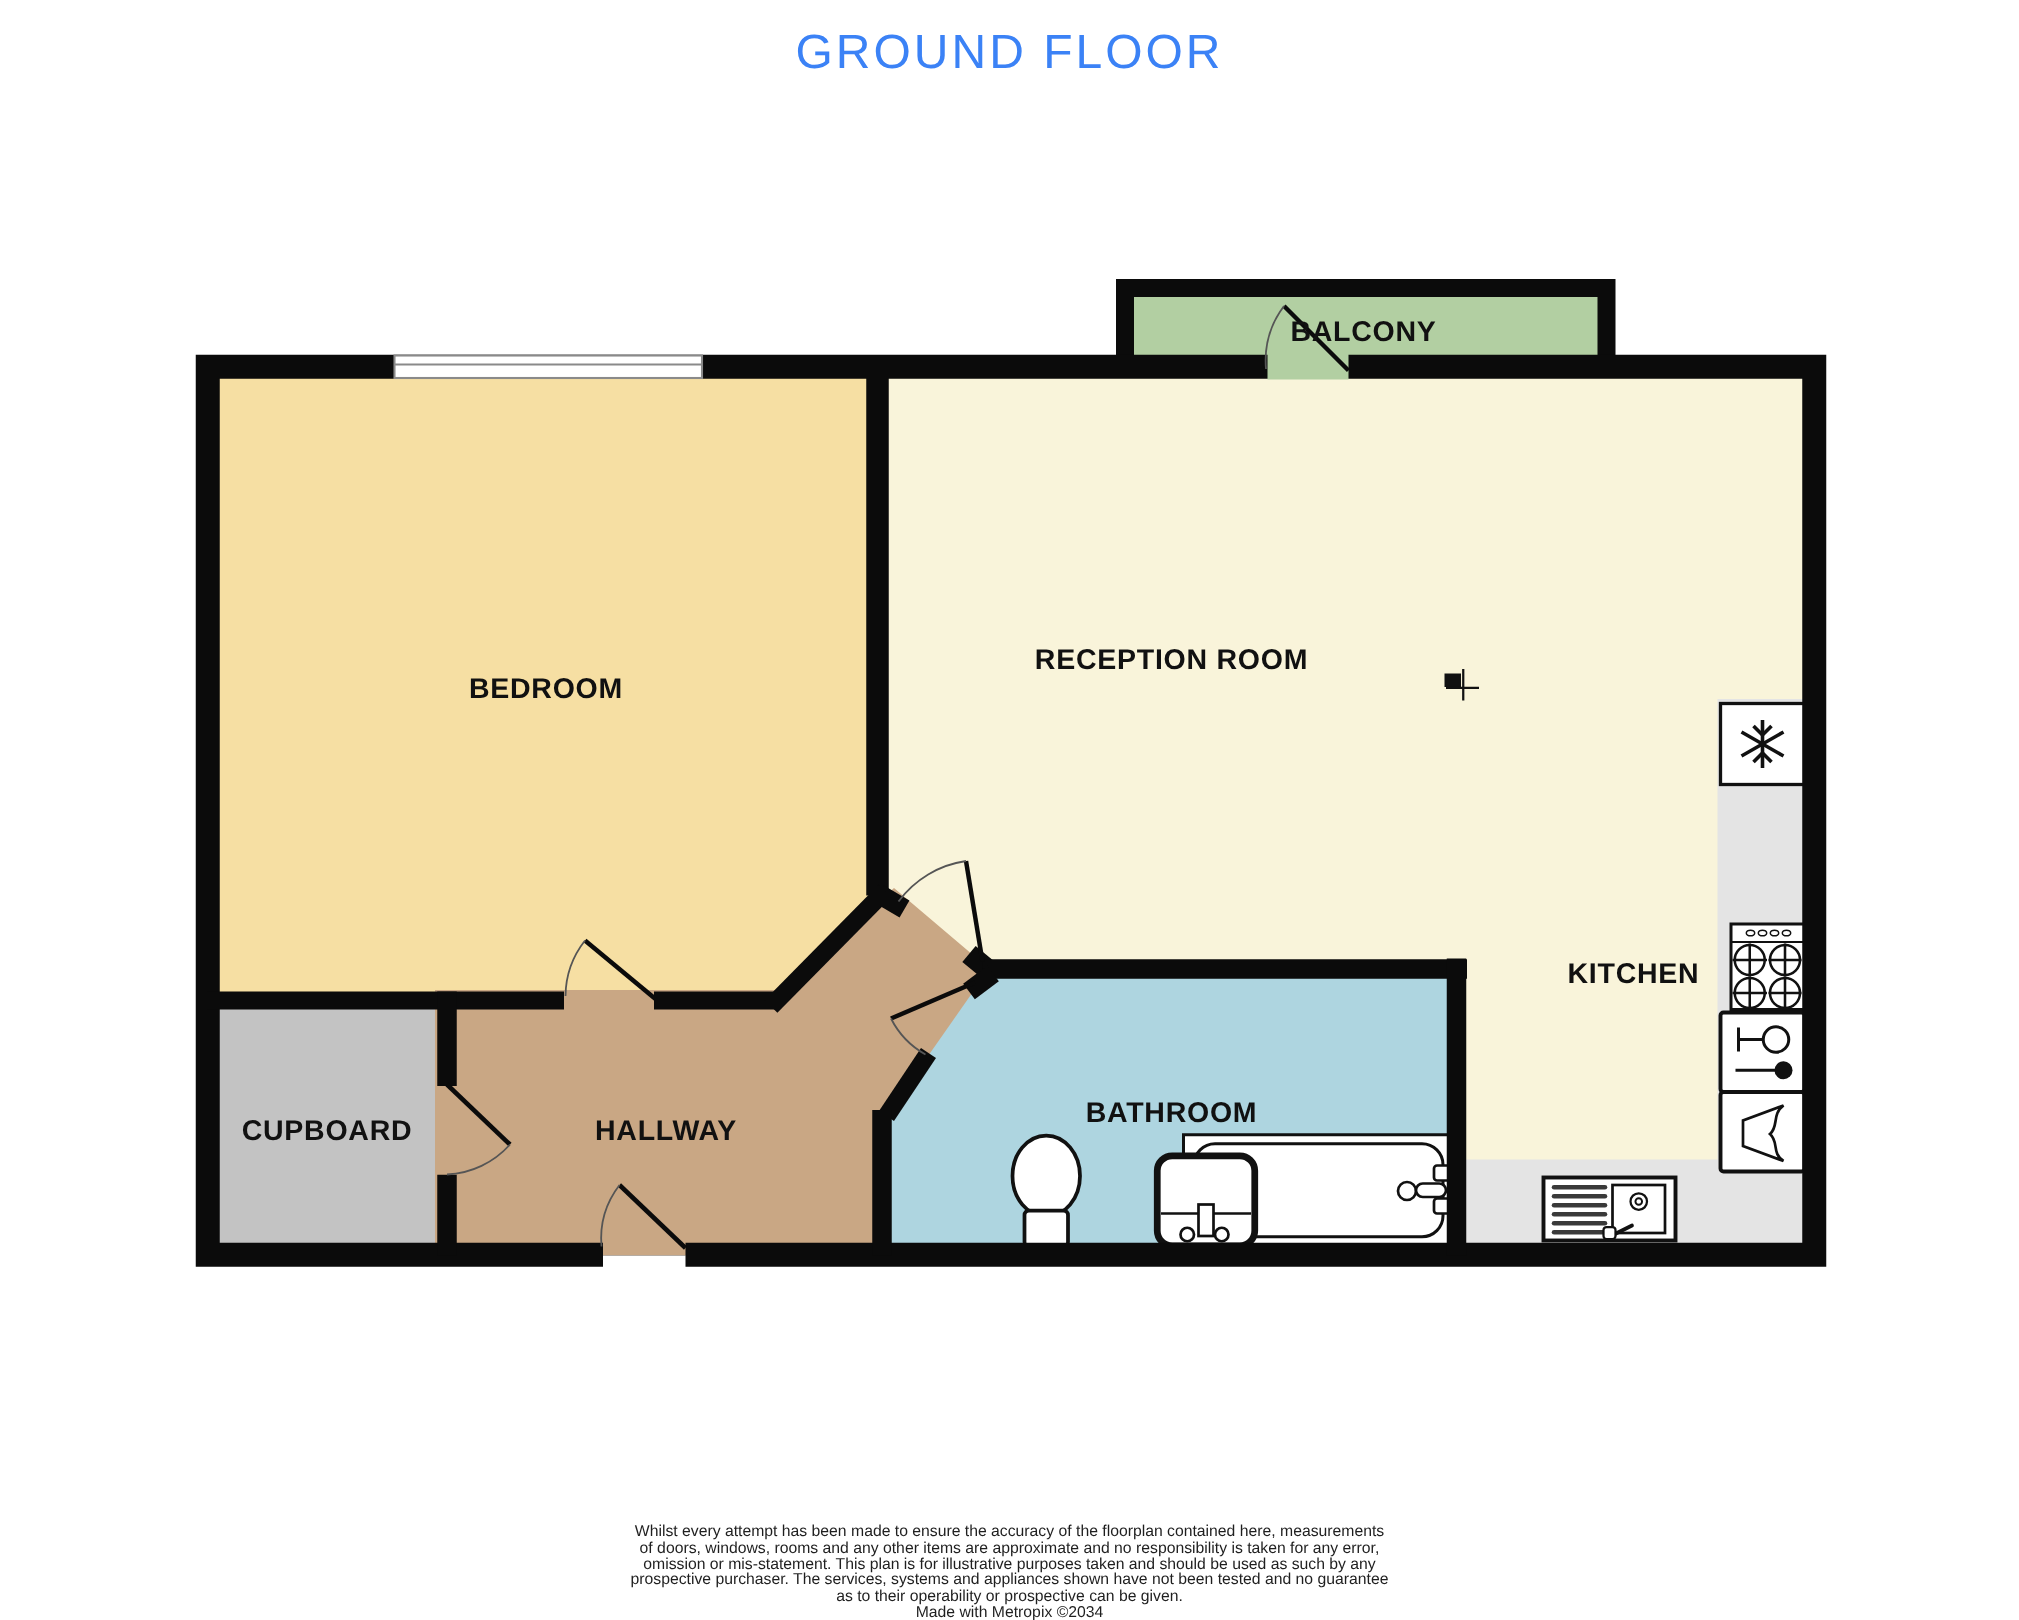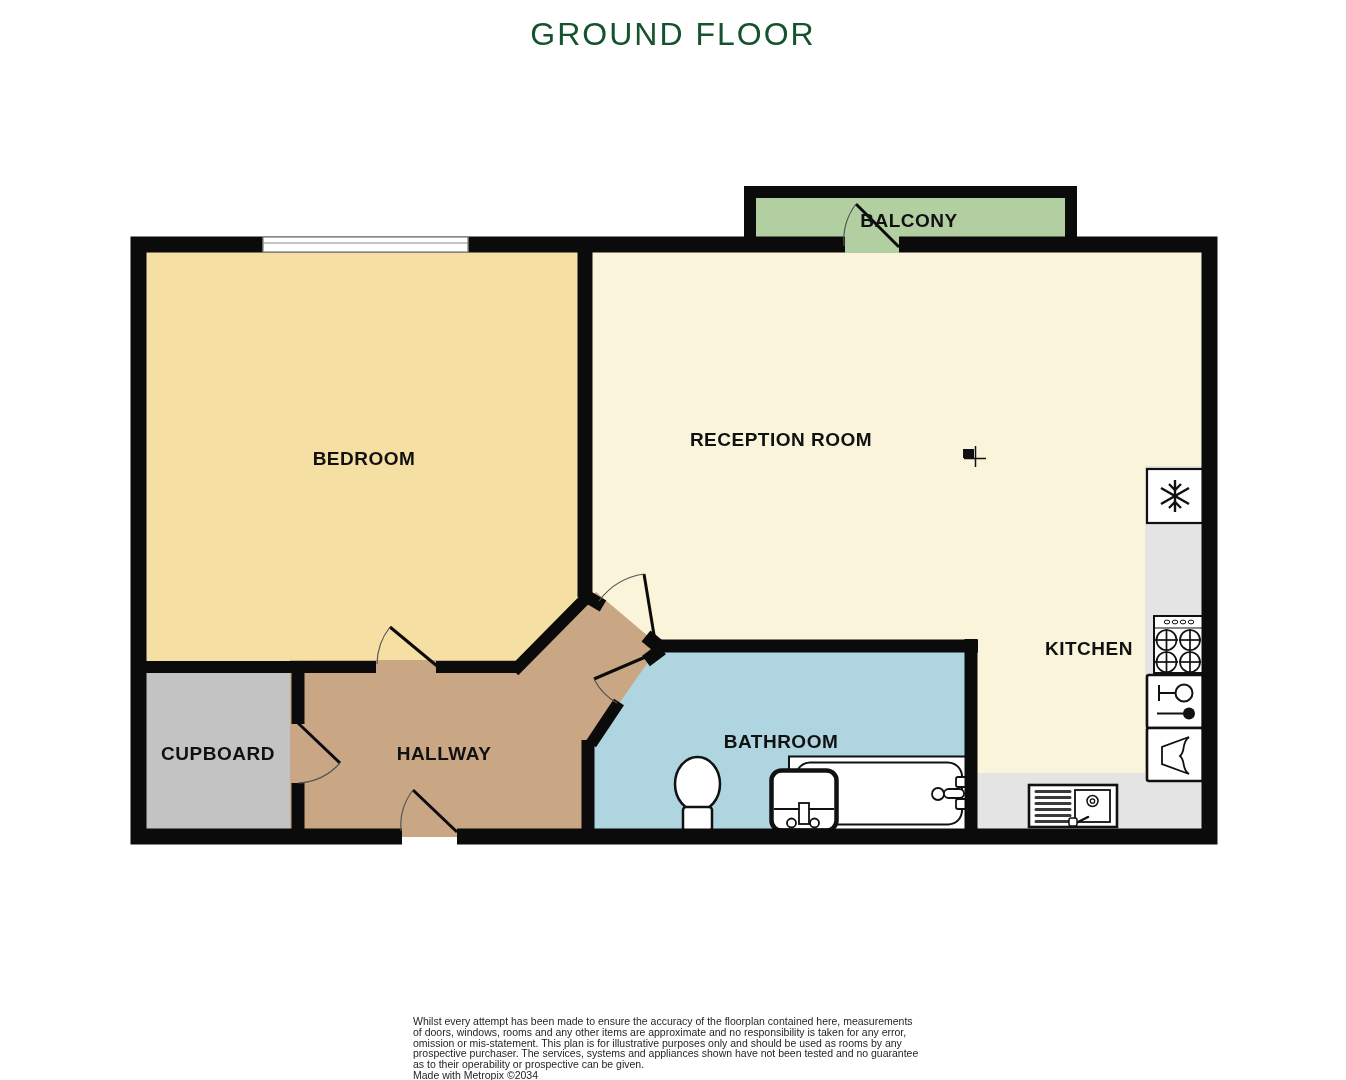--- a/index.html
+++ b/index.html
@@ -2,29 +2,29 @@
 <html><head>
 <meta charset="utf-8">
 <style>
   html,body{margin:0;padding:0;}
   body{
     width:1346px;height:1080px;position:relative;background:#ffffff;
     font-family:"Liberation Sans", sans-serif;overflow:hidden;
   }
   .title{
     position:absolute;top:16px;left:0;width:1346px;text-align:center;
-    font-size:32px;font-weight:400;letter-spacing:2px;color:#14532d;
+    font-size:32px;font-weight:400;letter-spacing:2px;color:#3b82f6;
   }
   .plan-svg{position:absolute;top:0;left:0;}
   .room-label{
     font-family:"Liberation Sans", sans-serif;font-weight:bold;
     font-size:19px;fill:#111111;letter-spacing:0.5px;text-anchor:middle;
   }
   .disclaimer{
-    position:absolute;top:1016px;left:413px;width:520px;
+    position:absolute;top:1016px;left:413px;width:520px;text-align:center;
     font-size:10.5px;line-height:10.8px;color:#1f1f1f;
   }
   .wall{stroke:#0b0b0b;fill:none;}
   .leaf{stroke:#0b0b0b;stroke-width:3;fill:none;}
   .arc{stroke:#555;stroke-width:1.2;fill:none;}
   .fix{stroke:#111;fill:#ffffff;}
 </style>
 </head>
 <body>
 
@@ -201,17 +201,17 @@
   <text class="room-label" x="781" y="446">RECEPTION ROOM</text>
   <text class="room-label" x="1089" y="655">KITCHEN</text>
   <text class="room-label" x="218" y="760">CUPBOARD</text>
   <text class="room-label" x="444" y="760">HALLWAY</text>
   <text class="room-label" x="781" y="748">BATHROOM</text>
 </svg>
 
 <div class="disclaimer">
   <div>Whilst every attempt has been made to ensure the accuracy of the floorplan contained here, measurements</div>
   <div>of doors, windows, rooms and any other items are approximate and no responsibility is taken for any error,</div>
-  <div>omission or mis-statement. This plan is for illustrative purposes only and should be used as rooms by any</div>
+  <div>omission or mis-statement. This plan is for illustrative purposes taken and should be used as such by any</div>
   <div>prospective purchaser. The services, systems and appliances shown have not been tested and no guarantee</div>
   <div>as to their operability or prospective can be given.</div>
   <div>Made with Metropix ©2034</div>
 </div>
 
 </body></html>

